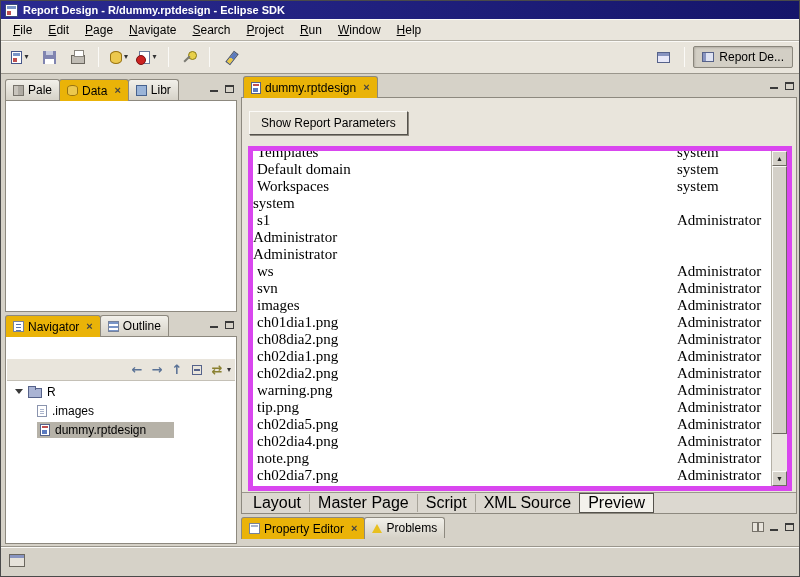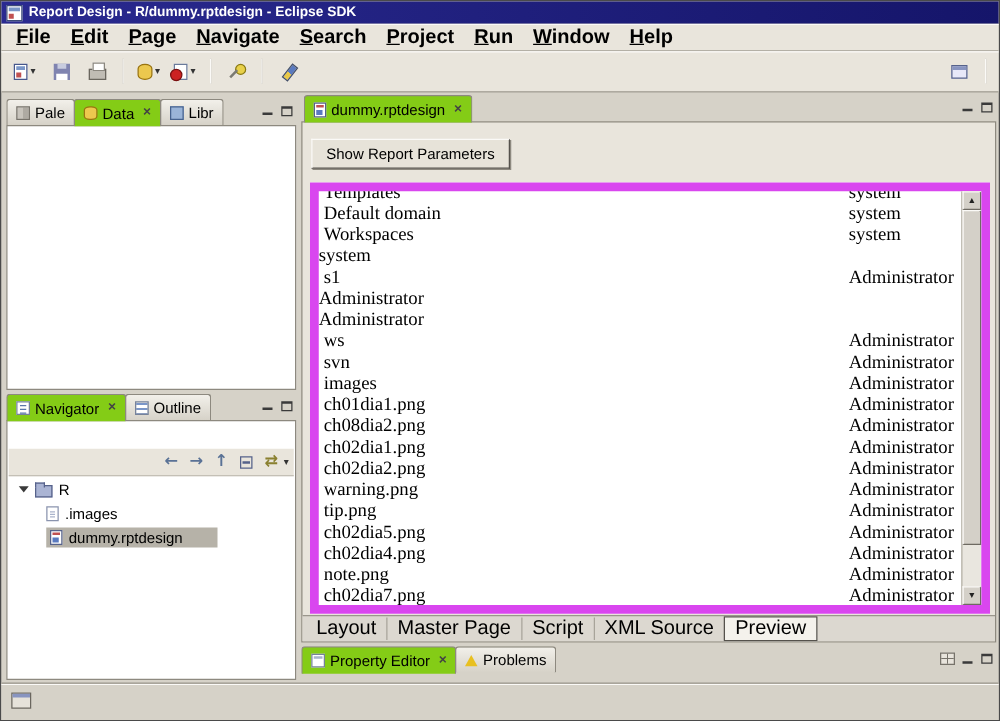--- a/index.html
+++ b/index.html
@@ -12,21 +12,21 @@
     background:linear-gradient(90deg,#2a2a90,#15156a);display:flex;align-items:center;padding:0 4px;}
   .win-icon{width:13px;height:13px;background:#fff;border:1px solid #3a4a78;position:relative;flex:none;}
   .win-icon::before{content:'';position:absolute;left:1px;top:1px;right:1px;height:3px;background:#7a96c8;}
   .win-icon::after{content:'';position:absolute;left:1px;bottom:1px;width:4px;height:4px;background:#c05050;}
   .title-text{color:#fff;font-size:11px;font-weight:bold;margin-left:5px;white-space:nowrap;}
 
   
   .menubar{position:absolute;left:0;top:18px;right:0;height:22px;background:#e9e5dc;
     border-bottom:1px solid #b4b0a6;display:flex;align-items:center;padding-left:4px;
     box-shadow:inset 0 1px 0 #fbfaf7;}
-  .menu-item{display:inline-block;font-size:16px;padding:3px 8px;font-weight:bold;}
+  .menu-item{display:inline-block;font-size:12px;padding:3px 8px;}
   .menu-item::first-letter{text-decoration:underline;}
 
   
   .toolbar{position:absolute;left:0;top:40px;right:0;height:33px;background:#e9e5dc;
     border-bottom:1px solid #9a968c;display:flex;align-items:center;padding:0 6px;gap:3px;
     box-shadow:inset 0 1px 0 #fbfaf7;}
   .tbtn{height:24px;min-width:26px;display:flex;align-items:center;justify-content:center;
     background:transparent;border:1px solid transparent;padding:0 2px;gap:2px;}
   .tsep{width:1px;height:20px;background:#a8a49a;border-right:1px solid #fbfaf7;margin:0 4px;flex:none;}
   .dd{font-size:8px;color:#333;line-height:1;}
@@ -58,21 +58,21 @@
   .persp-btn{display:flex;align-items:center;gap:5px;padding:3px 8px;font-size:12px;
     background:#d3cfc5;border:1px solid #8a867c;border-radius:2px;
     box-shadow:inset 1px 1px 2px #b4b0a6;}
 
   
   .panel{position:absolute;}
   .tabrow{position:relative;height:21px;}
   .vtab{height:21px;display:inline-flex;align-items:center;gap:4px;padding:0 7px;font-size:12px;
     border:1px solid #8d897f;border-bottom:none;border-radius:3px 3px 0 0;
     background:linear-gradient(#f2f0ea,#d6d2c8);margin-right:-1px;position:relative;vertical-align:bottom;}
-  .vtab.active{background:#84cc16;height:22px;margin-bottom:-1px;z-index:3;}
+  .vtab.active{background:#eab308;height:22px;margin-bottom:-1px;z-index:3;}
   .close{font:bold 11px/1 "Liberation Sans",sans-serif;color:#444;margin-left:3px;}
   .panel-ctrl{position:absolute;right:3px;top:5px;display:flex;gap:6px;align-items:center;z-index:4;}
   .cmin{width:9px;height:9px;position:relative;display:inline-block;}
   .cmin::after{content:'';position:absolute;left:0;bottom:1px;width:8px;height:2px;background:#3a3a3a;}
   .cmax{width:9px;height:8px;border:1px solid #3a3a3a;border-top:2px solid #3a3a3a;display:inline-block;}
   .panel-body{position:absolute;left:0;right:0;top:21px;bottom:0;background:#fff;border:1px solid #8d897f;}
 
   .ic12{display:inline-block;position:relative;flex:none;}
   .i-palette{width:11px;height:11px;border:1px solid #76726a;background:linear-gradient(90deg,#c8c4bc 50%,#aeaaa2 50%);}
   .i-data{width:11px;height:11px;background:#ecc84e;border:1px solid #9a7410;border-radius:5px/3px;}
@@ -107,21 +107,21 @@
   .i-file::before{content:'';position:absolute;left:2px;top:3px;right:2px;height:1px;background:#aab4cc;box-shadow:0 2px 0 #aab4cc,0 4px 0 #aab4cc;}
   .sel{display:inline-flex;align-items:center;gap:5px;background:#b6b2a8;padding:1px 28px 1px 3px;}
 
   
   .editor-panel{left:240px;top:75px;width:556px;height:438px;}
   .e-frame{position:absolute;left:0;right:0;top:21px;bottom:0;border:1px solid #8d897f;background:#e9e5dc;}
   .btn3d{position:absolute;left:7px;top:13px;height:24px;padding:2px 11px;font-size:12px;
     font-family:"Liberation Sans",sans-serif;background:#e7e3d9;
     border:1px solid;border-color:#fbfaf7 #55524c #55524c #fbfaf7;box-shadow:1px 1px 0 #8d897f;}
   .report-table{position:absolute;left:6px;right:4px;top:48px;bottom:22px;background:#fff;
-    border:7px solid #d946ef;overflow:hidden;}
+    border:5px solid #d946ef;overflow:hidden;}
   .rows{margin-top:-7px;padding-right:16px;}
   .trow{display:grid;grid-template-columns:424px 1fr;height:17px;line-height:17px;
     font-family:"Liberation Serif","DejaVu Serif",serif;font-size:15px;white-space:nowrap;}
   .trow .name{padding-left:4px;overflow:hidden;}
   .trow .owner{overflow:hidden;}
   .scrollbar{position:absolute;right:0;top:0;bottom:0;width:16px;background:#e9e6df;border-left:1px solid #b4b0a6;}
   .sbtn{position:absolute;left:0;width:15px;height:15px;background:#d4d0c8;
     border:1px solid;border-color:#fbfaf7 #6e6a62 #6e6a62 #fbfaf7;
     font-size:7px;line-height:13px;text-align:center;color:#222;}
   .sbtn.up{top:0;} .sbtn.down{bottom:0;}
@@ -197,20 +197,24 @@
     </button>
     <span class="tsep"></span>
     <button class="tbtn">
       <span class="ic i-pencil"></span>
     </button>
     <div class="persp">
       <button class="tbtn">
         <span class="ic i-persp-new"></span>
       </button>
       <span class="tsep"></span>
+      <button class="persp-btn">
+        <span class="ic i-persp"></span>
+        <span>Report De...</span>
+      </button>
     </div>
   </div>
 
   <div class="panel" style="left:4px;top:78px;width:232px;height:233px;">
     <div class="tabrow">
       <span class="vtab">
         <span class="ic12 i-palette"></span>
         <span>Pale</span>
       </span><span class="vtab active">
         <span class="ic12 i-data"></span>

